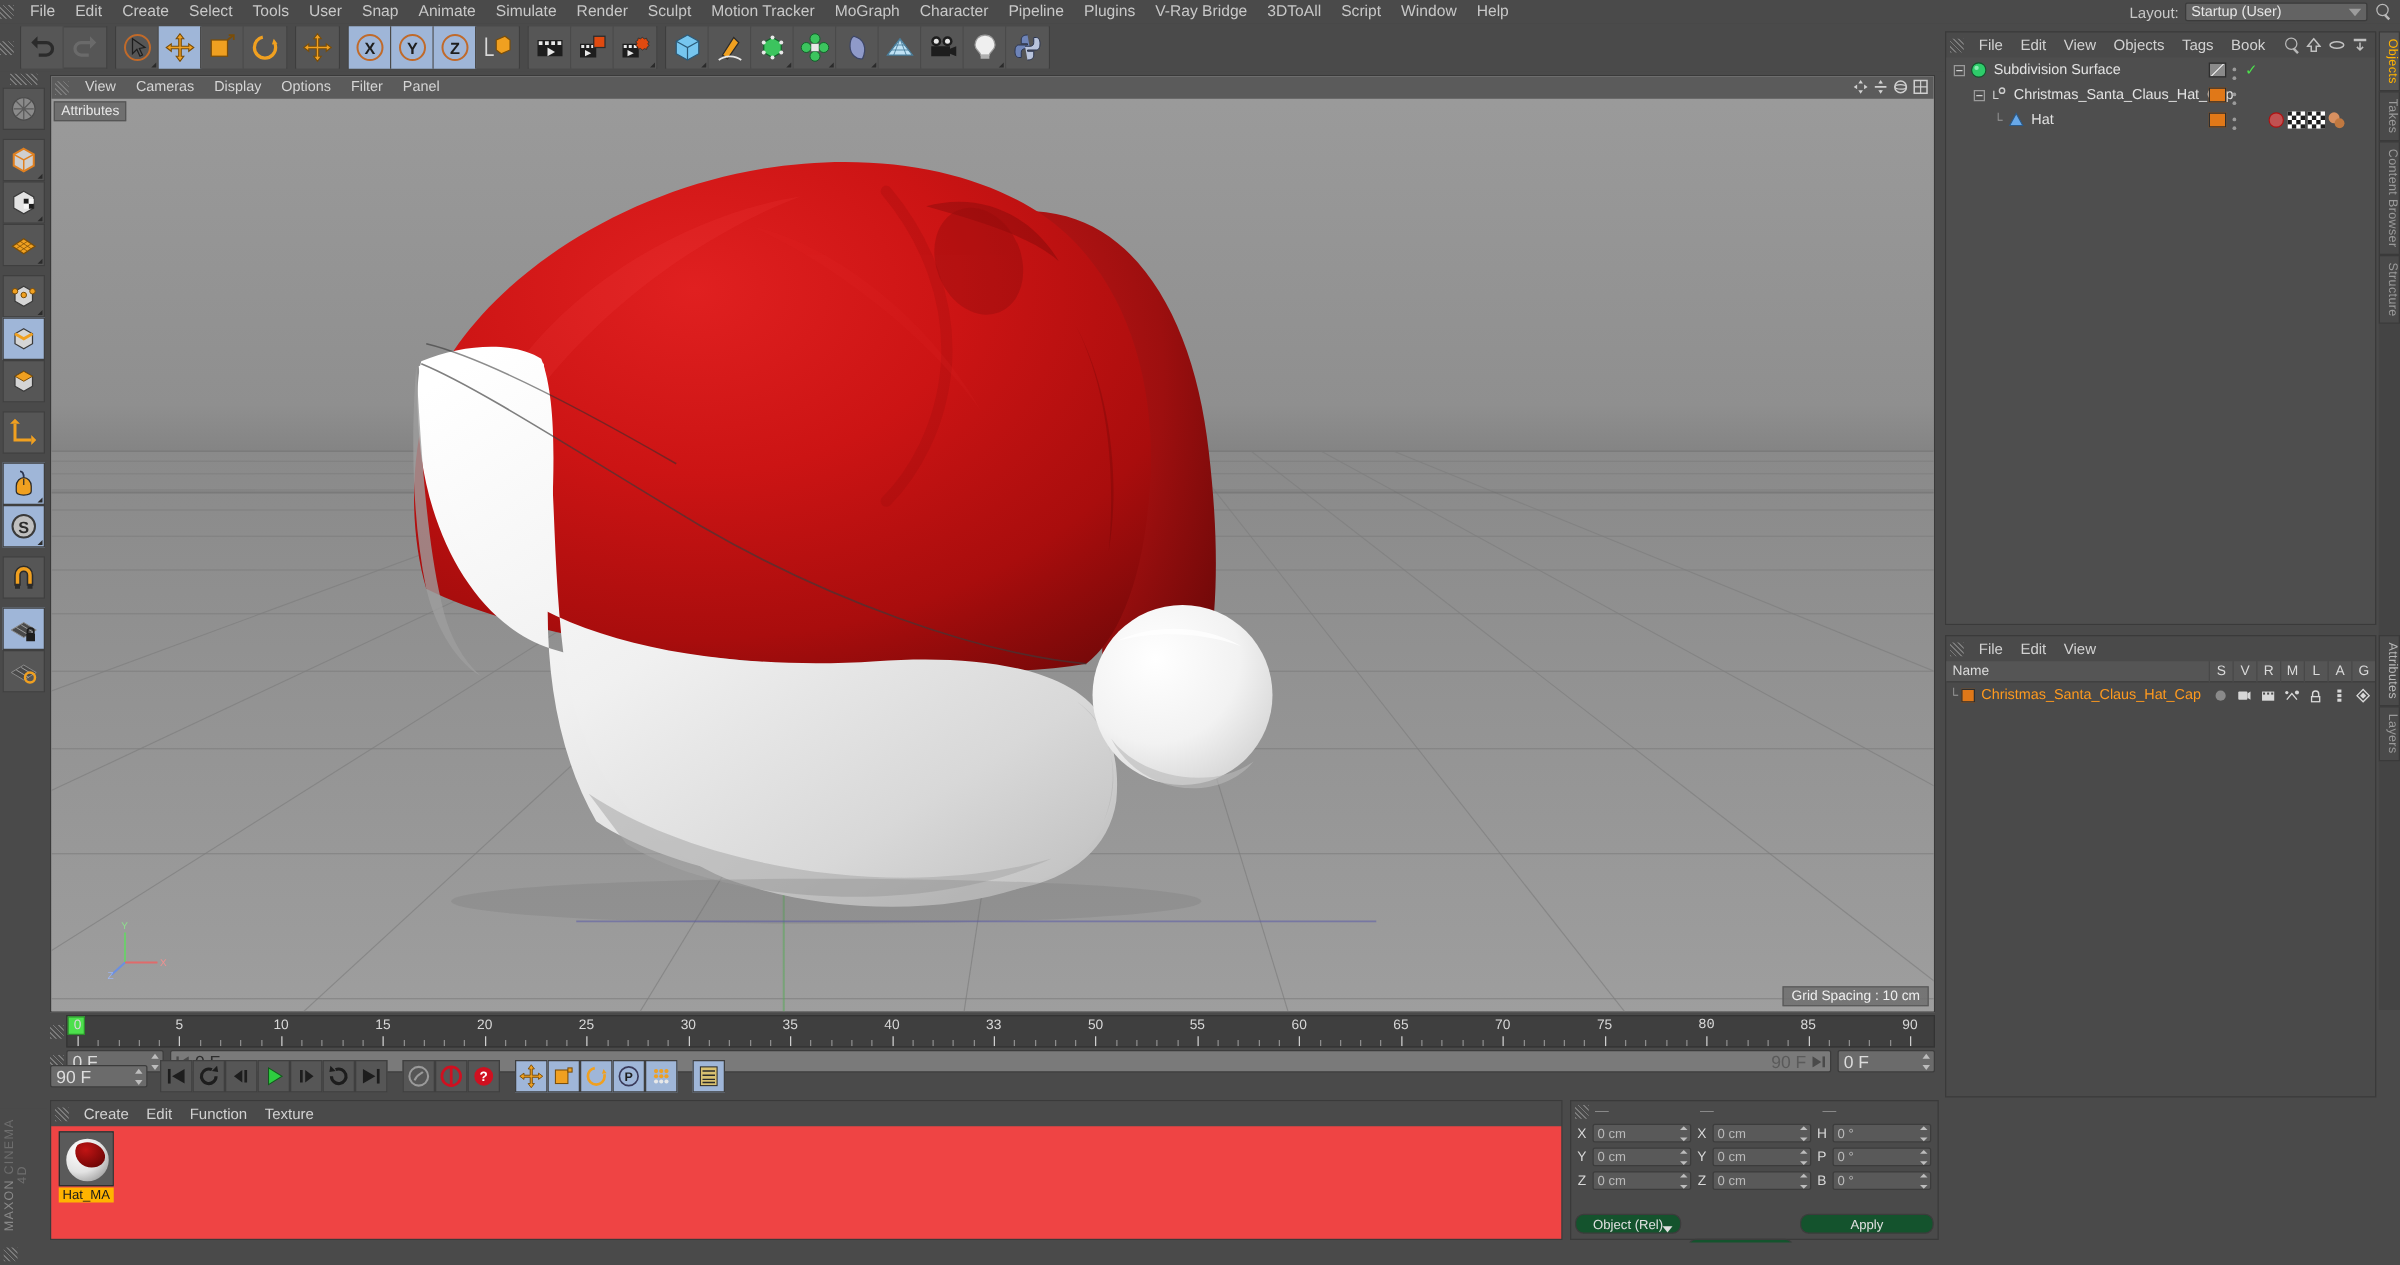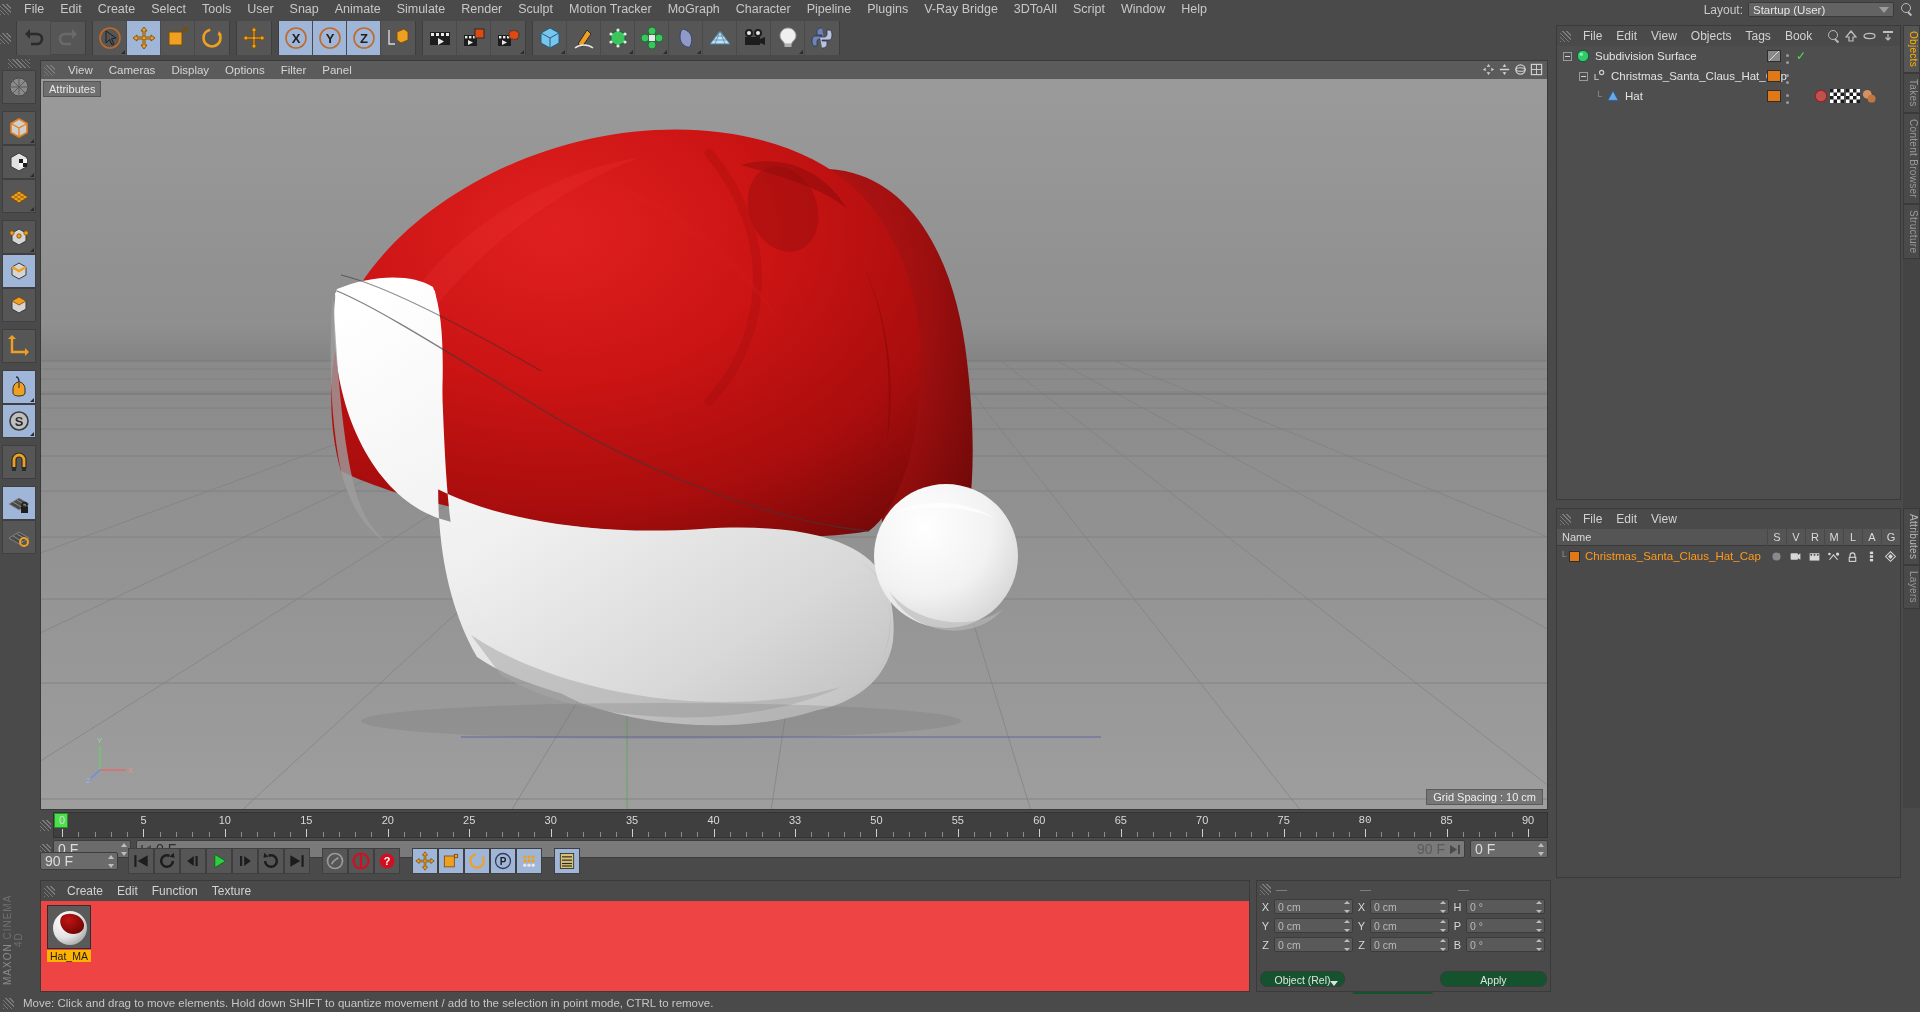--- a/index.html
+++ b/index.html
@@ -1437,16 +1437,15 @@
     </div>
   </div>
 
   <div id="brand">
     <span>MAXON</span>
     <span style="color:#6e6e6e;">CINEMA 4D</span>
   </div>
 
   <div id="statusbar">
     <div class="gripbox" style="margin-left:3px;"></div>
-    <div id="statustext">Move: Click and drag to move elements. Hold down SHIFT to quantize movement / add to the selection in point mode, CTRL to remove.</div>
   </div>
 
 </div>
 
 </body></html>

